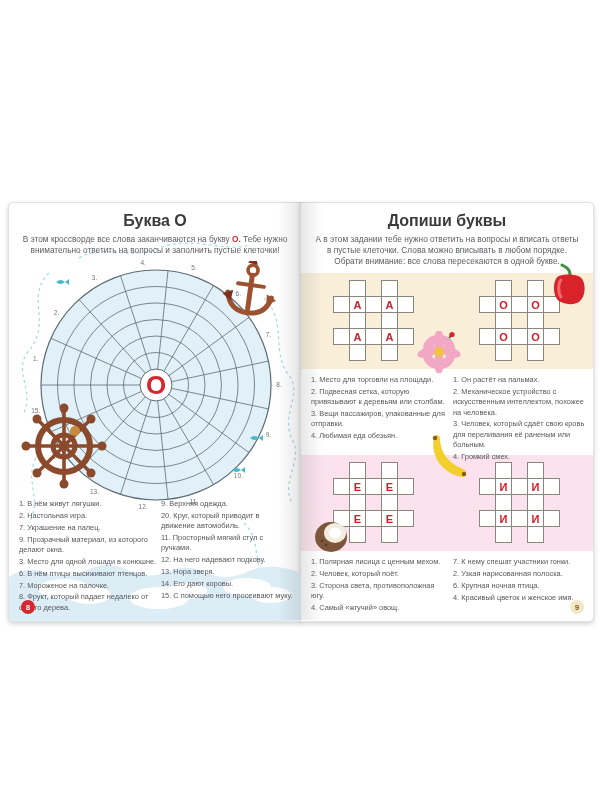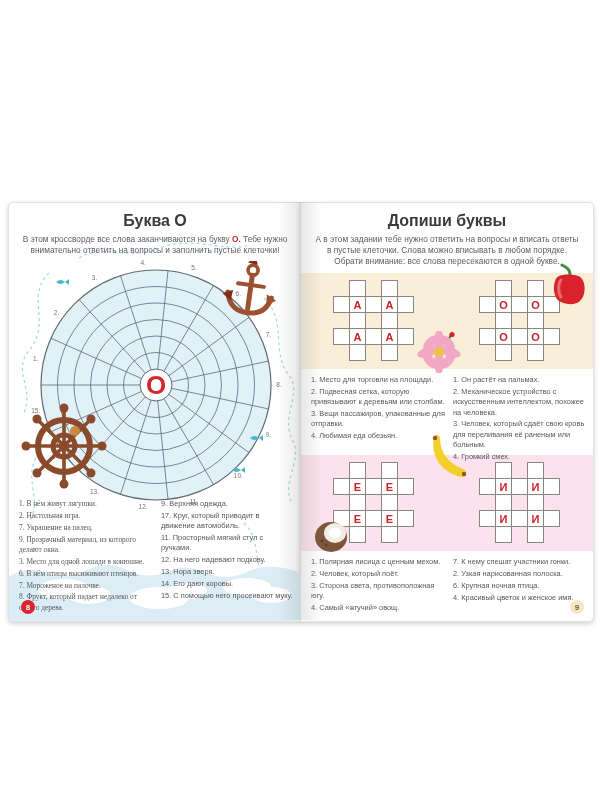--- a/index.html
+++ b/index.html
@@ -156,33 +156,33 @@
       </svg>
       <svg class="decor" style="left:240px;top:230px;" width="14" height="10" viewBox="0 0 14 10">
         <path d="M1,5 Q5.5,1 10,5 Q5.5,9 1,5 Z" fill="#49b8c8"></path>
           <polygon points="10,5 14,2 14,8" fill="#49b8c8"></polygon>
       </svg>
       <svg class="decor" style="left:222px;top:262px;" width="14" height="10" viewBox="0 0 14 10">
         <path d="M1,5 Q5.5,1 10,5 Q5.5,9 1,5 Z" fill="#49b8c8"></path>
           <polygon points="10,5 14,2 14,8" fill="#49b8c8"></polygon>
       </svg>
 
-      <div class="qcol" style="left:10px;top:296px;width:140px;font-family:Liberation Serif, serif;">
+      <div class="qcol" style="left:10px;top:296px;width:140px;">
           <div class="q">1. В нём живут лягушки.</div>
           <div class="q">2. Настольная игра.</div>
           <div class="q">7. Украшение на палец.</div>
           <div class="q">9. Прозрачный материал, из которого делают окна.</div>
           <div class="q">3. Место для одной лошади в конюшне.</div>
           <div class="q">6. В нём птицы высиживают птенцов.</div>
           <div class="q">7. Мороженое на палочке.</div>
           <div class="q">8. Фрукт, который падает недалеко от своего дерева.</div>
         </div>
       <div class="qcol" style="left:152px;top:296px;width:134px;">
           <div class="q">9. Верхняя одежда.</div>
-          <div class="q">17. Круг, который приводит в движение автомобиль.</div>
+          <div class="q">20. Круг, который приводит в движение автомобиль.</div>
           <div class="q">11. Просторный мягкий стул с ручками.</div>
           <div class="q">12. На него надевают подкову.</div>
           <div class="q">13. Нора зверя.</div>
           <div class="q">14. Его дают коровы.</div>
           <div class="q">15. С помощью него просеивают муку.</div>
         </div>
 
       <div class="pagenum red">8</div>
     </div>
 

